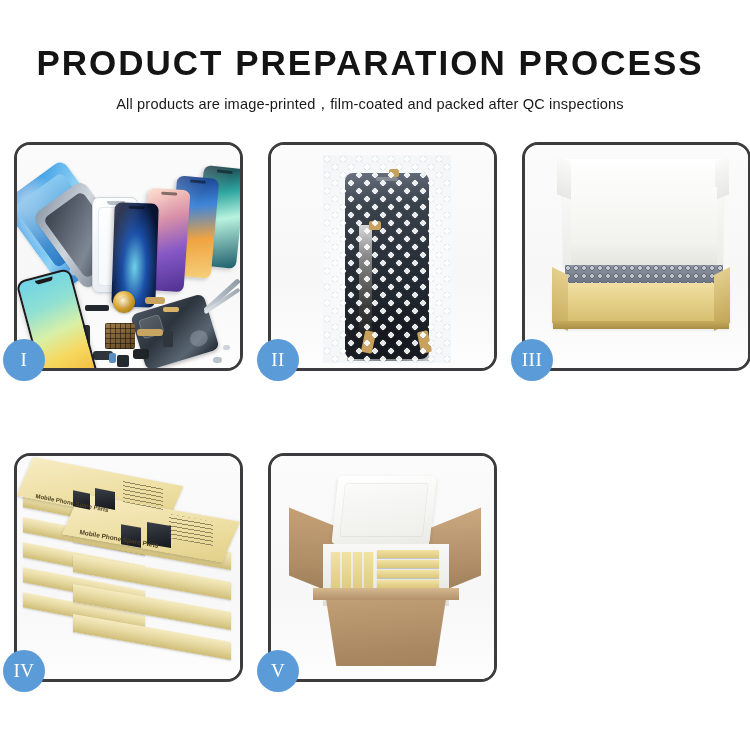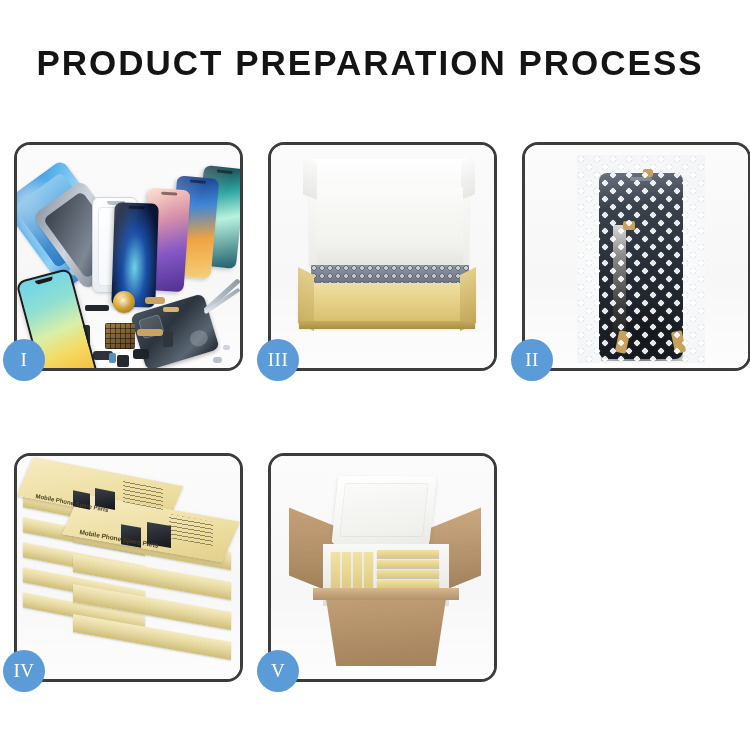--- a/index.html
+++ b/index.html
@@ -469,20 +469,21 @@
     z-index: 2;
   }
 </style>
 </head>
 <body>
 
 <div id="page">
 
   <div class="header">
     <div class="title">PRODUCT PREPARATION PROCESS</div>
+    <div class="subtitle">All products are image-printed，film-coated and packed after QC inspections</div>
   </div>
 
   <div class="grid">
 
     <div class="panel p1">
       <div class="panel-inner">
         <div class="stage">
           <div class="film"></div>
           <div class="film2"></div>
           <div class="glass"></div>
@@ -518,47 +519,47 @@
           <div class="bits b9"></div>
           <div class="bits b10"></div>
           <div class="bits b11"></div>
           <div class="bits b12"></div>
           <div class="bits b13"></div>
         </div>
       </div>
       <div class="badge">I</div>
     </div>
 
-    <div class="panel p3">
-      <div class="panel-inner">
-        <div class="b3box">
-          <div class="lid3"></div>
-          <div class="foam3"></div>
-          <div class="bubbleband"></div>
-          <div class="tray3"></div>
-          <div class="tray3edge"></div>
-        </div>
-      </div>
-      <div class="badge">III</div>
-    </div>
-
     <div class="panel p2">
       <div class="panel-inner">
         <div class="bubblebag">
           <div class="screeninside"></div>
           <div class="flexcable"></div>
           <div class="darkpool"></div>
           <div class="conn c1"></div>
           <div class="conn c2"></div>
           <div class="conn c3"></div>
           <div class="conn c4"></div>
           <div class="bubbletex"></div>
         </div>
       </div>
       <div class="badge">II</div>
+    </div>
+
+    <div class="panel p3">
+      <div class="panel-inner">
+        <div class="b3box">
+          <div class="lid3"></div>
+          <div class="foam3"></div>
+          <div class="bubbleband"></div>
+          <div class="tray3"></div>
+          <div class="tray3edge"></div>
+        </div>
+      </div>
+      <div class="badge">III</div>
     </div>
 
     <div class="panel p4">
       <div class="panel-inner">
         <div class="stack">
           <div class="sbox sb5">
               <span class="side"></span>
             </div>
           <div class="sbox sb4">
               <span class="side"></span>

